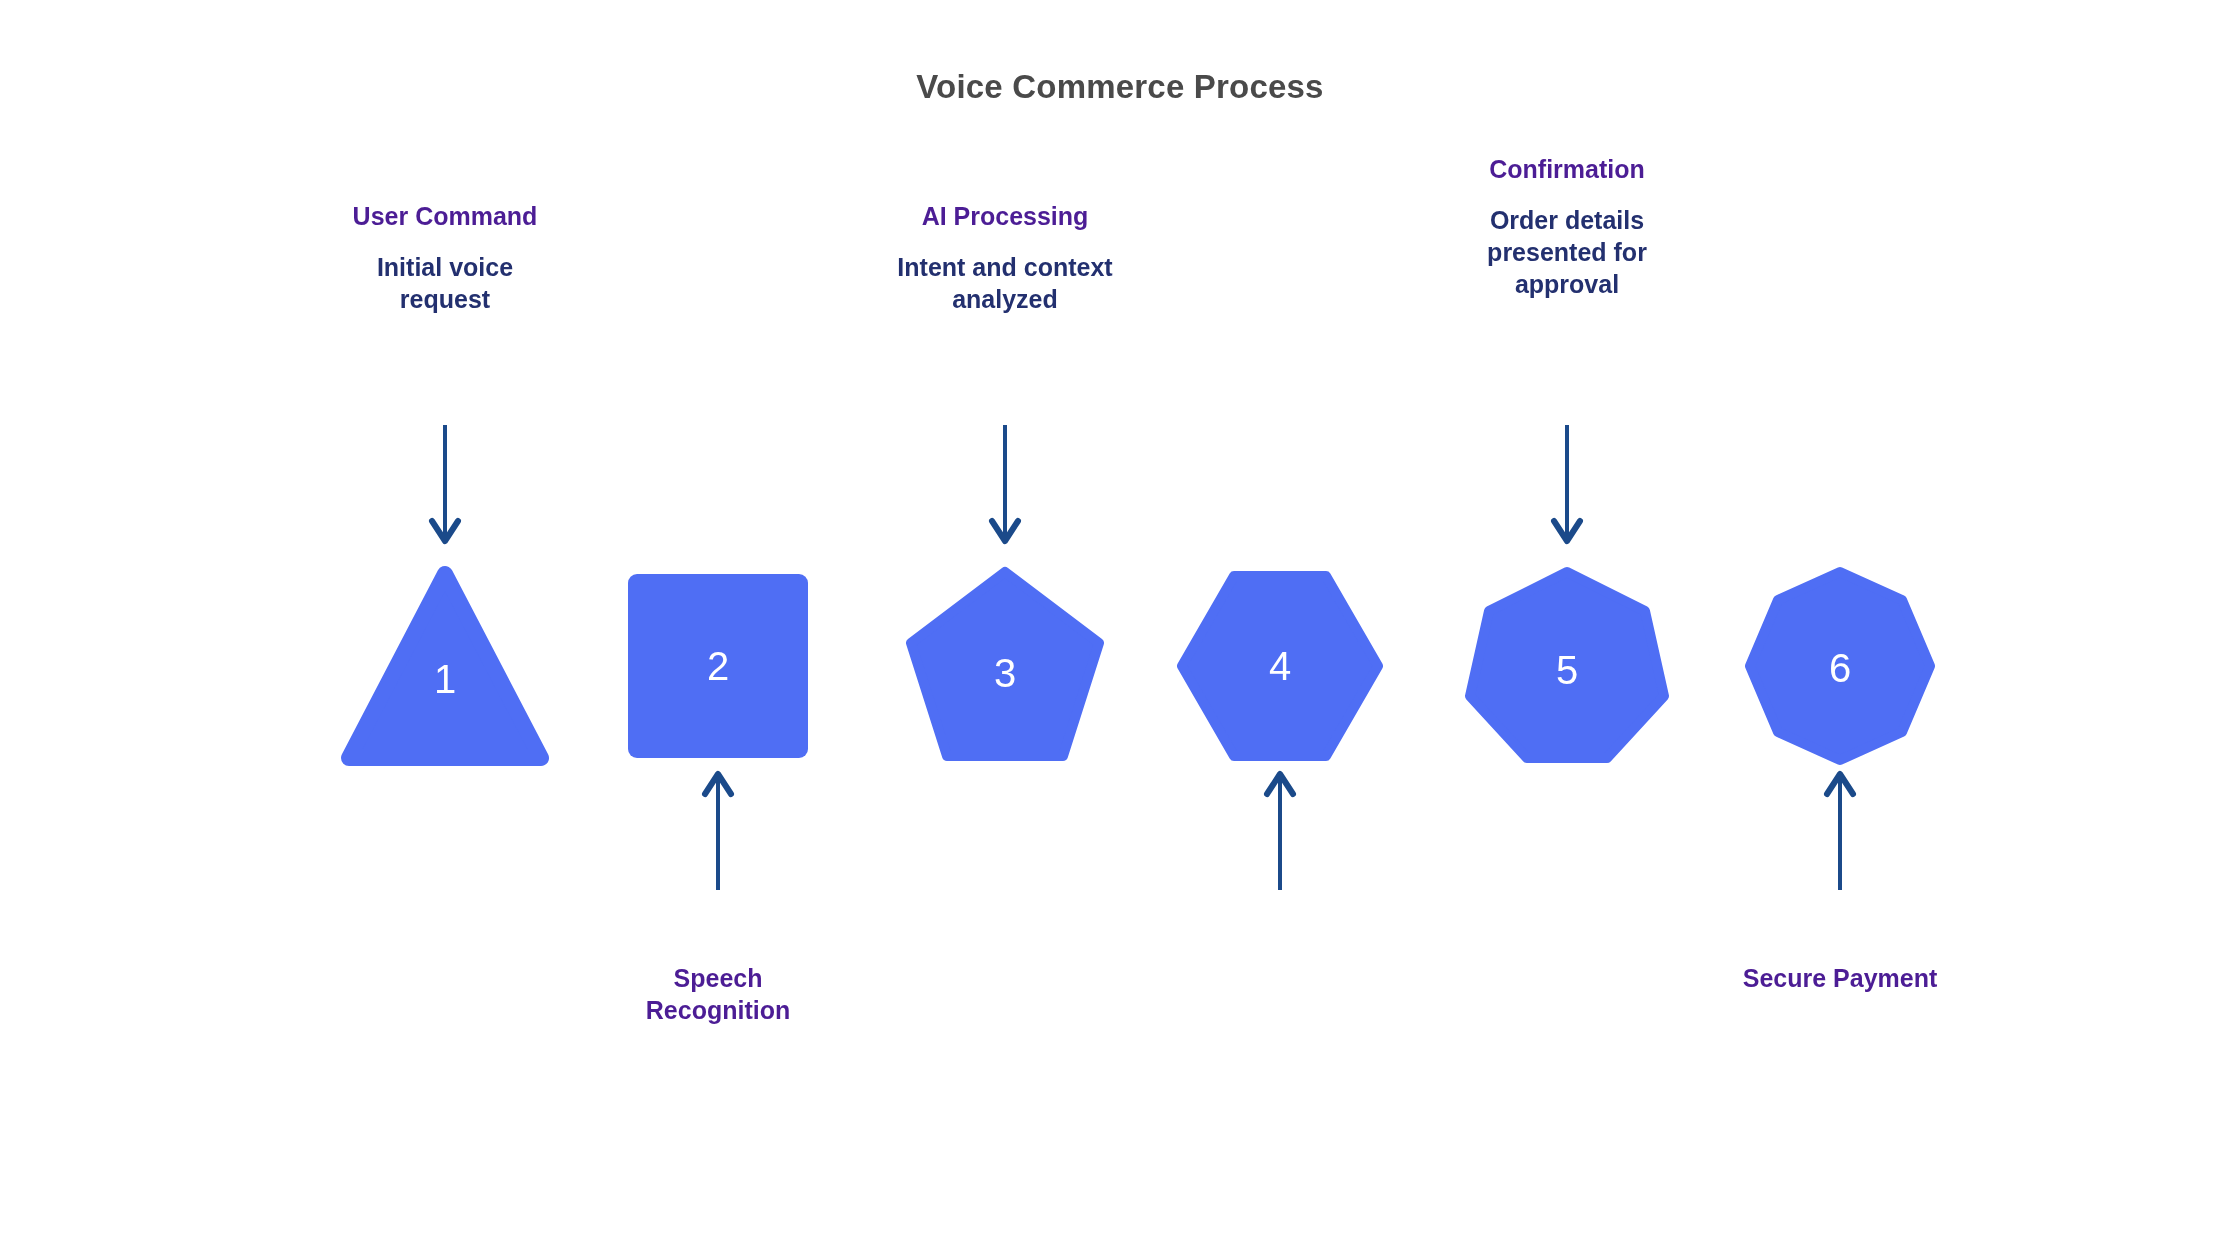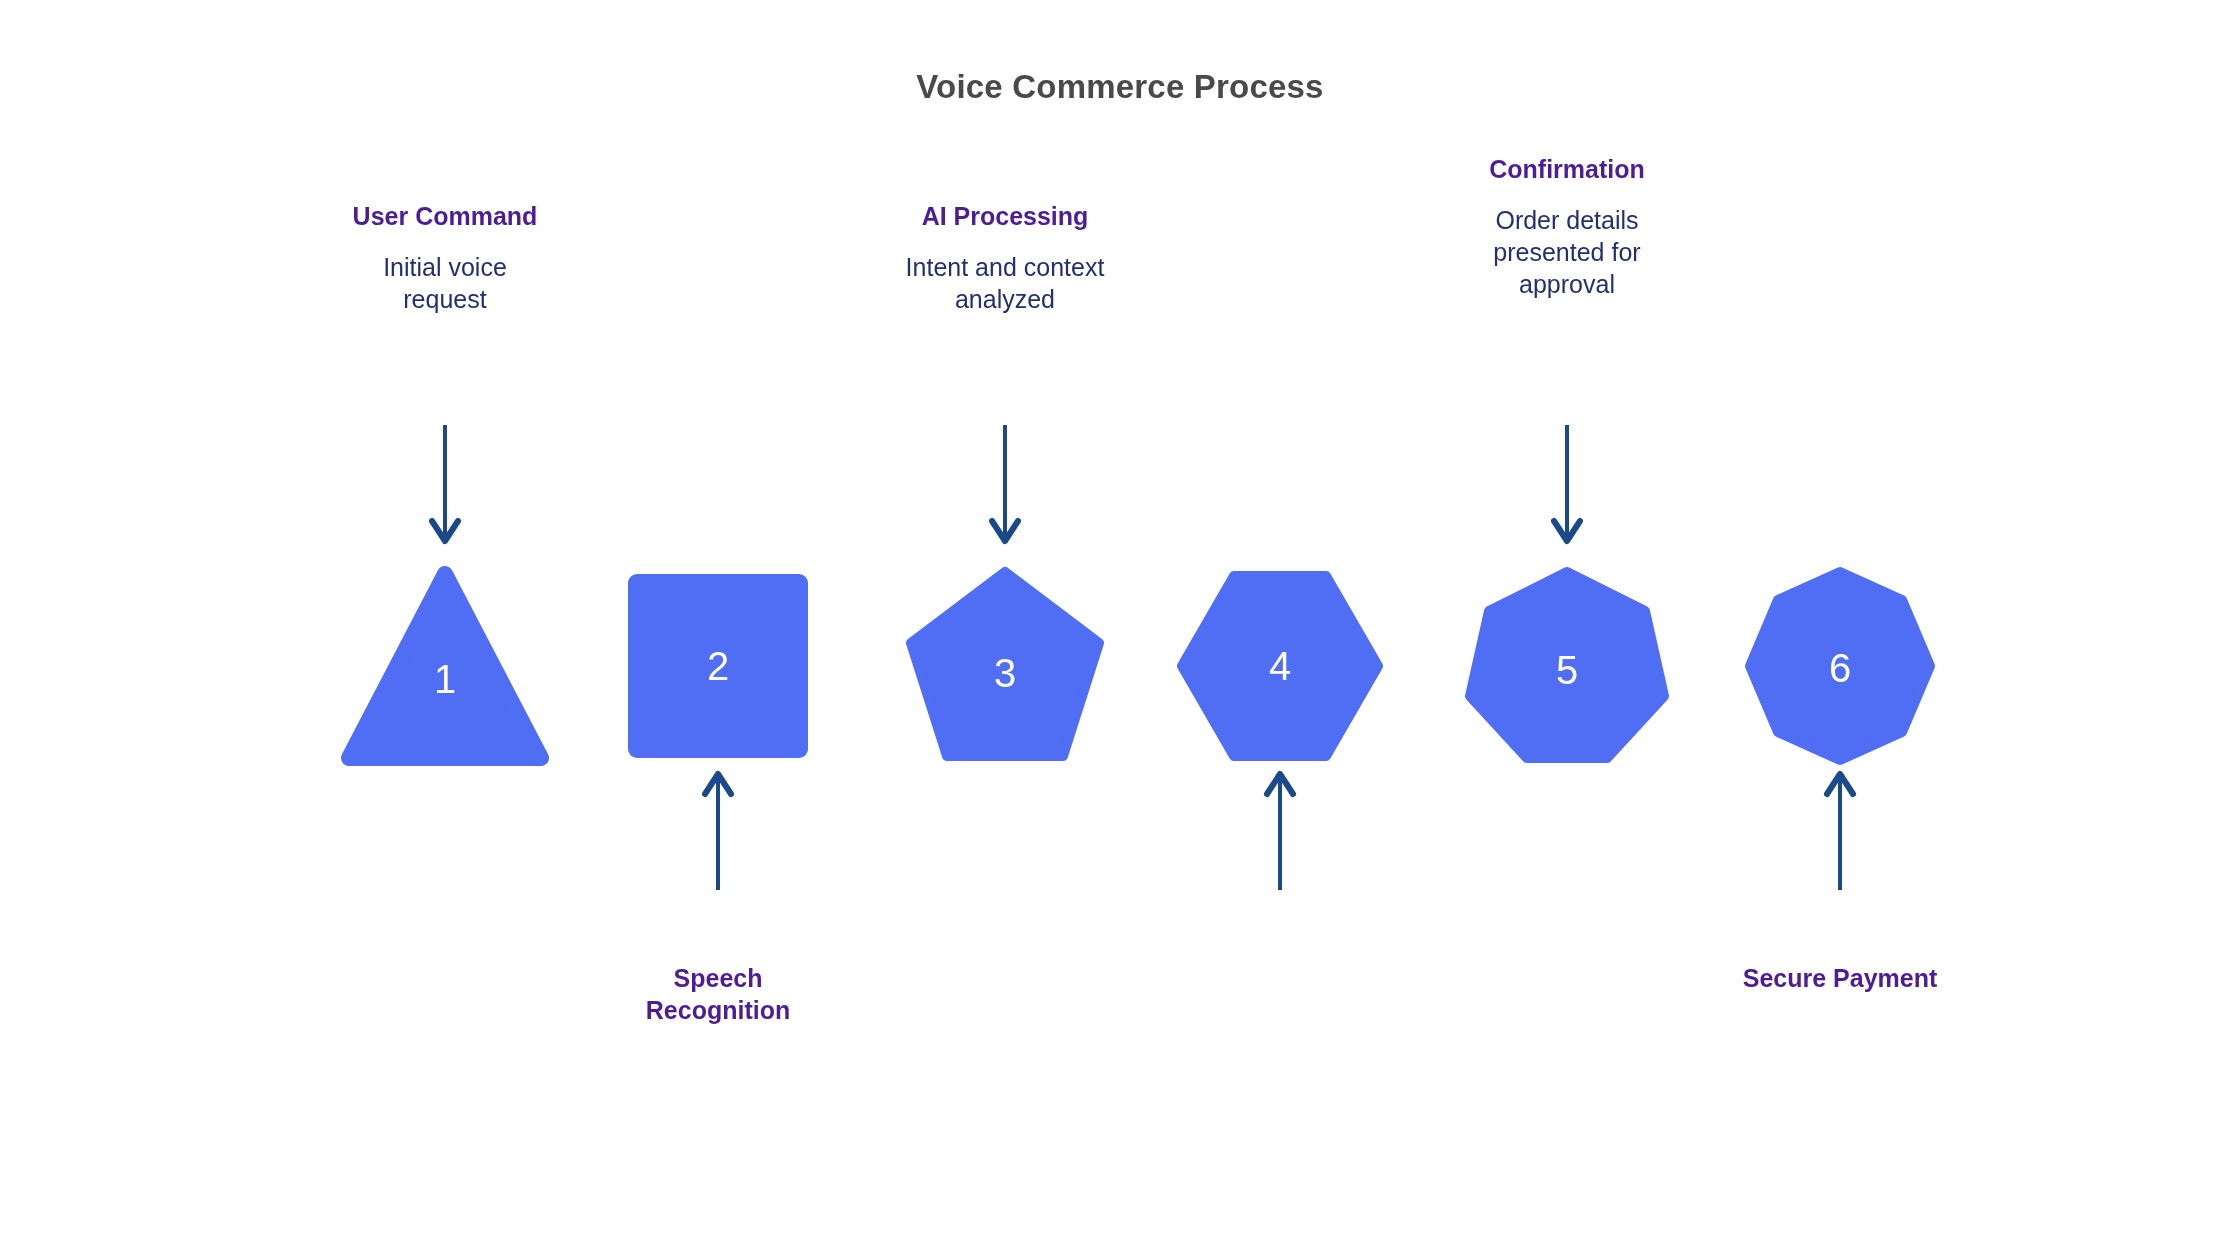--- a/index.html
+++ b/index.html
@@ -42,21 +42,21 @@
   .label .lab-title{
     font-size:25px;
     font-weight:bold;
     line-height:1.28;
     color:#4c1d95;
     white-space:pre-line;
   }
   .label .lab-desc{
     margin-top:19px;
     font-size:25px;
-    font-weight:normal;
+    font-weight:bold;
     line-height:1.28;
     color:#23306f;
     white-space:pre-line;
   }
   .label.above{ bottom:auto; }
   .label.below{ }
 
   
   .arrow{
     position:absolute;

